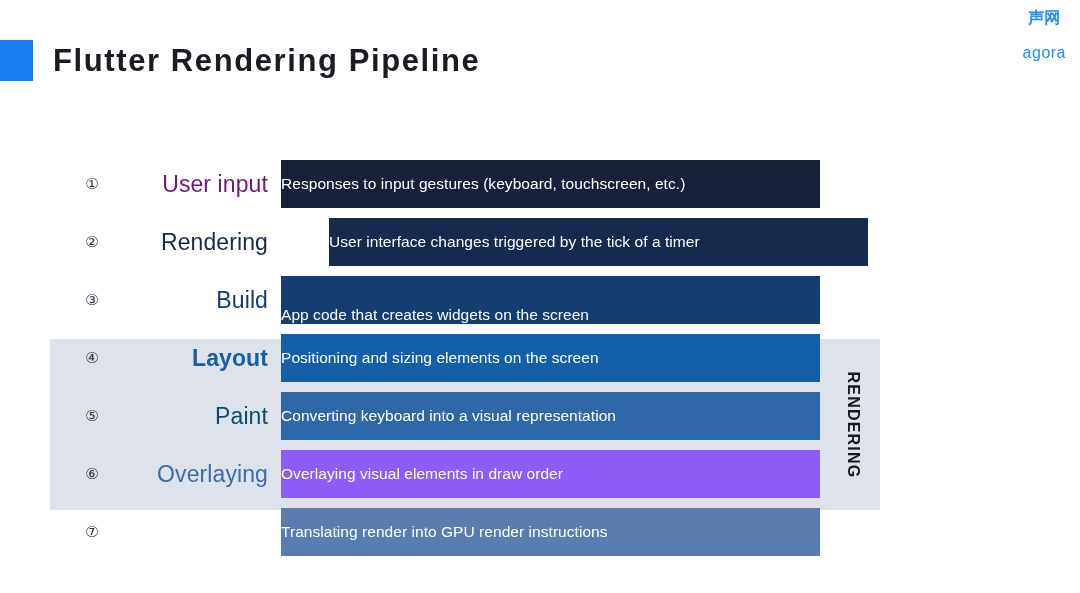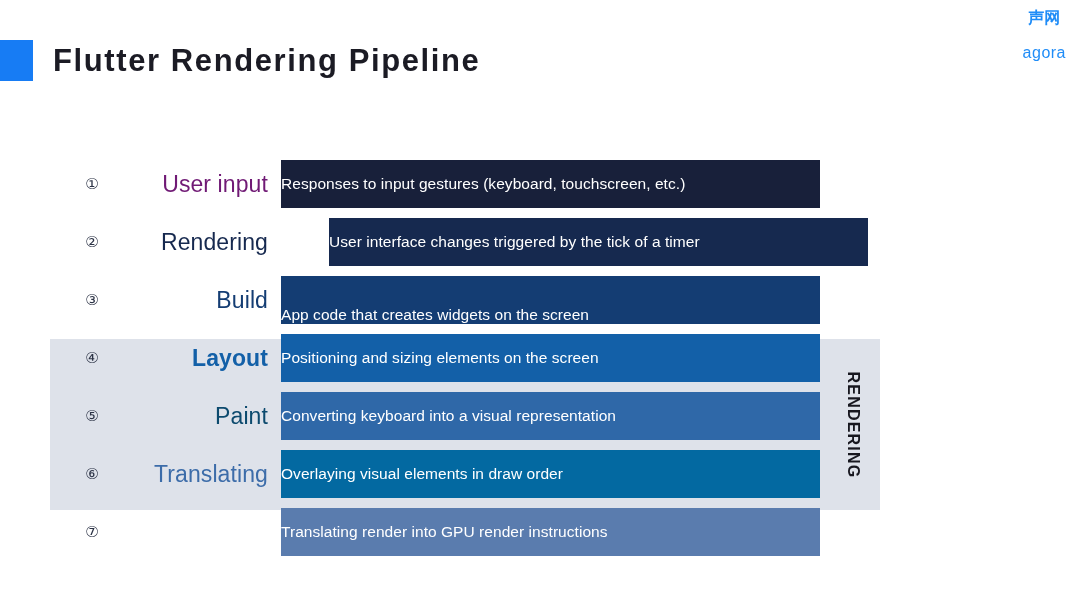--- a/index.html
+++ b/index.html
@@ -212,22 +212,22 @@
       </div>
       <div class="row">
         <div class="row-num">⑤</div>
         <div class="row-label" style="color: #0c4a6e;">Paint</div>
         <div class="row-bar" style="background: rgb(47, 104, 168);">
           <div class="row-bar-text">Converting keyboard into a visual representation</div>
         </div>
       </div>
       <div class="row">
         <div class="row-num">⑥</div>
-        <div class="row-label" style="color: rgb(60, 108, 169);">Translating</div>
-        <div class="row-bar" style="background: #0369a1; text-align: right;">
+        <div class="row-label" style="color: rgb(60, 108, 169);">Overlaying</div>
+        <div class="row-bar" style="background: #8b5cf6; text-align: right;">
           <div class="row-bar-text">Overlaying visual elements in draw order</div>
         </div>
       </div>
       <div class="row">
         <div class="row-num">⑦</div>
         <div class="row-bar" style="background: rgb(90, 124, 174);">
           <div class="row-bar-text">Translating render into GPU render instructions</div>
         </div>
       </div>
     </div>

